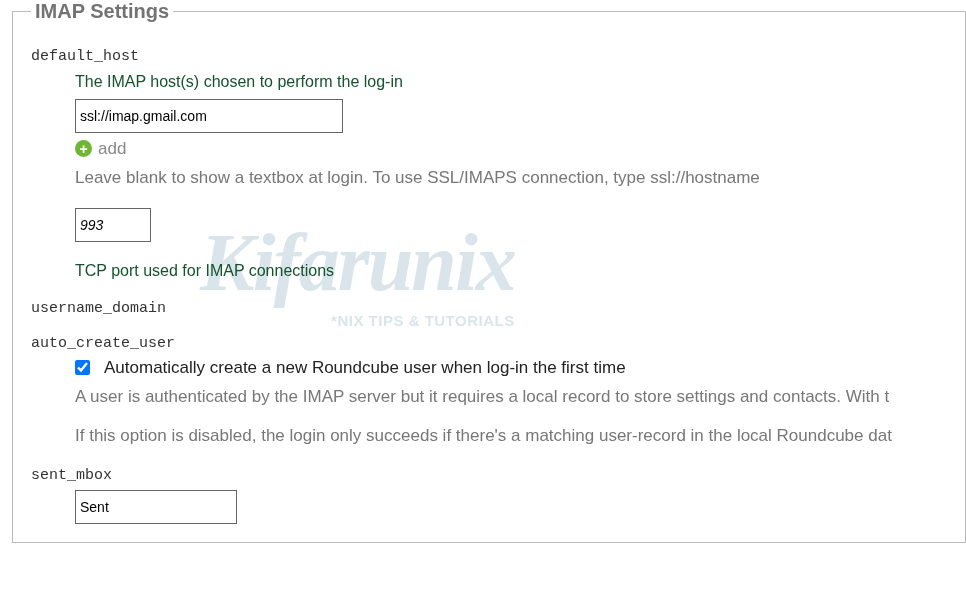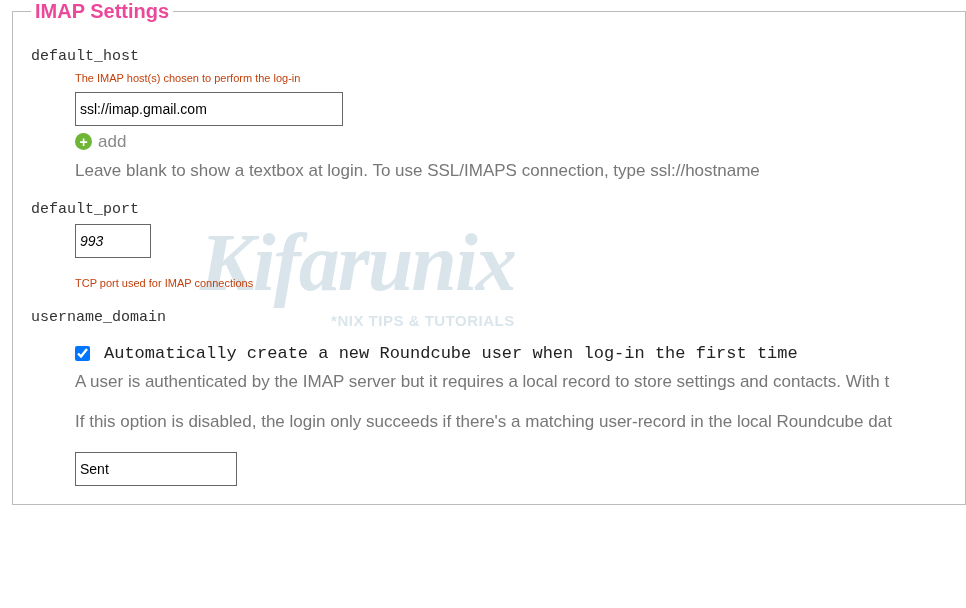--- a/index.html
+++ b/index.html
@@ -20,37 +20,37 @@
     fieldset.main {
       border: 1px solid #bbb;
       margin: 0 0 0 12px;
       padding: 25px 18px 18px 18px;
       position: relative;
     }
     fieldset.main > legend {
       font-size: 20px;
       font-weight: bold;
       padding: 0 4px;
-      color: #ec4899;
+      color: #737373;
     }
     .setting-block {
       margin-bottom: 18px;
     }
     .setting-key {
       font-family: "Courier New", Courier, monospace;
       font-size: 15px;
       color: #333;
       margin-bottom: 6px;
     }
     .setting-body {
       padding-left: 44px;
     }
     .desc-main {
-      font-size: 11px;
-      color: #c2410c;
+      font-size: 16px;
+      color: #14532d;
       margin-bottom: 6px;
       line-height: 1.35;
     }
     .desc-hint {
       font-size: 17px;
       color: #777;
       margin-top: 6px;
       line-height: 1.5;
     }
     input[type="text"] {
@@ -94,21 +94,20 @@
       gap: 14px;
       margin-bottom: 6px;
     }
     .checkbox-row input[type="checkbox"] {
       width: 15px;
       height: 15px;
     }
     .checkbox-label {
       font-size: 17px;
       color: #222;
-      font-family: Liberation Mono, monospace;
     }
     .watermark {
       position: absolute;
       top: 230px;
       left: 200px;
       pointer-events: none;
       user-select: none;
       opacity: 0.28;
       z-index: 0;
     }
@@ -155,42 +154,43 @@
         <input type="text" class="input-wide" value="ssl://imap.gmail.com" style="">
         <div class="add-row">
           <span class="add-icon">+</span>
           <span class="add-label">add</span>
         </div>
         <div class="desc-hint">Leave blank to show a textbox at login. To use SSL/IMAPS connection, type ssl://hostname</div>
       </div>
     </div>
 
     <div class="setting-block">
-      <div class="setting-key">default_port</div>
       <div class="setting-body">
         <input type="text" class="input-small" value="993" style="">
         <div class="desc-main" style="margin-top:18px;">TCP port used for IMAP connections</div>
       </div>
     </div>
 
     <div class="setting-block">
       <div class="setting-key">username_domain</div>
     </div>
 
     <div class="setting-block">
+      <div class="setting-key">auto_create_user</div>
       <div class="setting-body">
         <div class="checkbox-row">
           <input type="checkbox" checked="" style="">
           <span class="checkbox-label">Automatically create a new Roundcube user when log-in the first time</span>
         </div>
         <div class="desc-hint">A user is authenticated by the IMAP server but it requires a local record to store settings and contacts. With t</div>
         <div class="desc-hint" style="margin-top:14px;">If this option is disabled, the login only succeeds if there's a matching user-record in the local Roundcube dat</div>
       </div>
     </div>
 
     <div class="setting-block" style="margin-bottom:0;">
+      <div class="setting-key">sent_mbox</div>
       <div class="setting-body">
         <input type="text" class="input-mid" value="Sent" style="">
       </div>
     </div>
 
   </div>
 </fieldset>
 
 </body></html>

